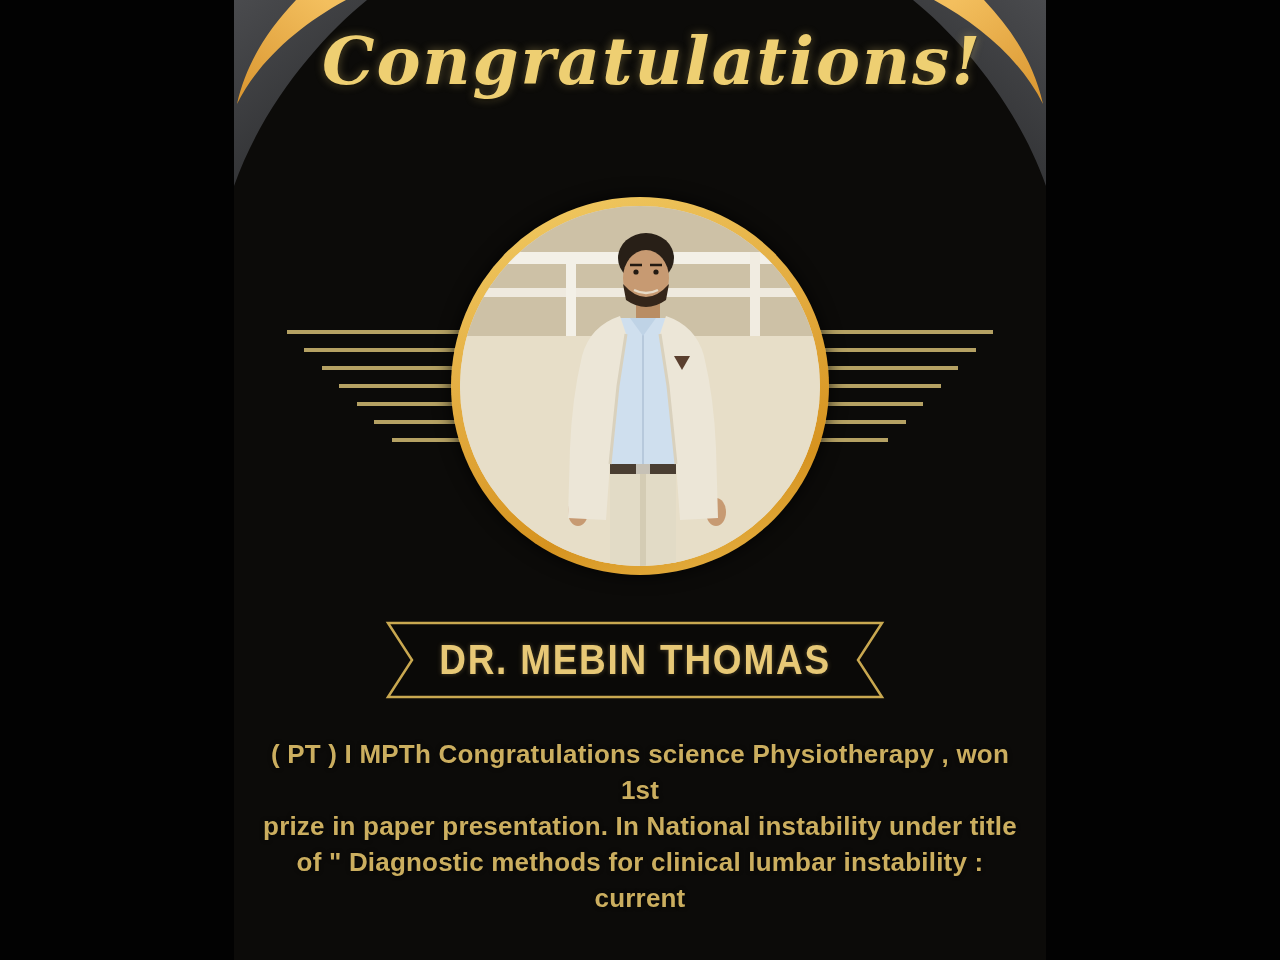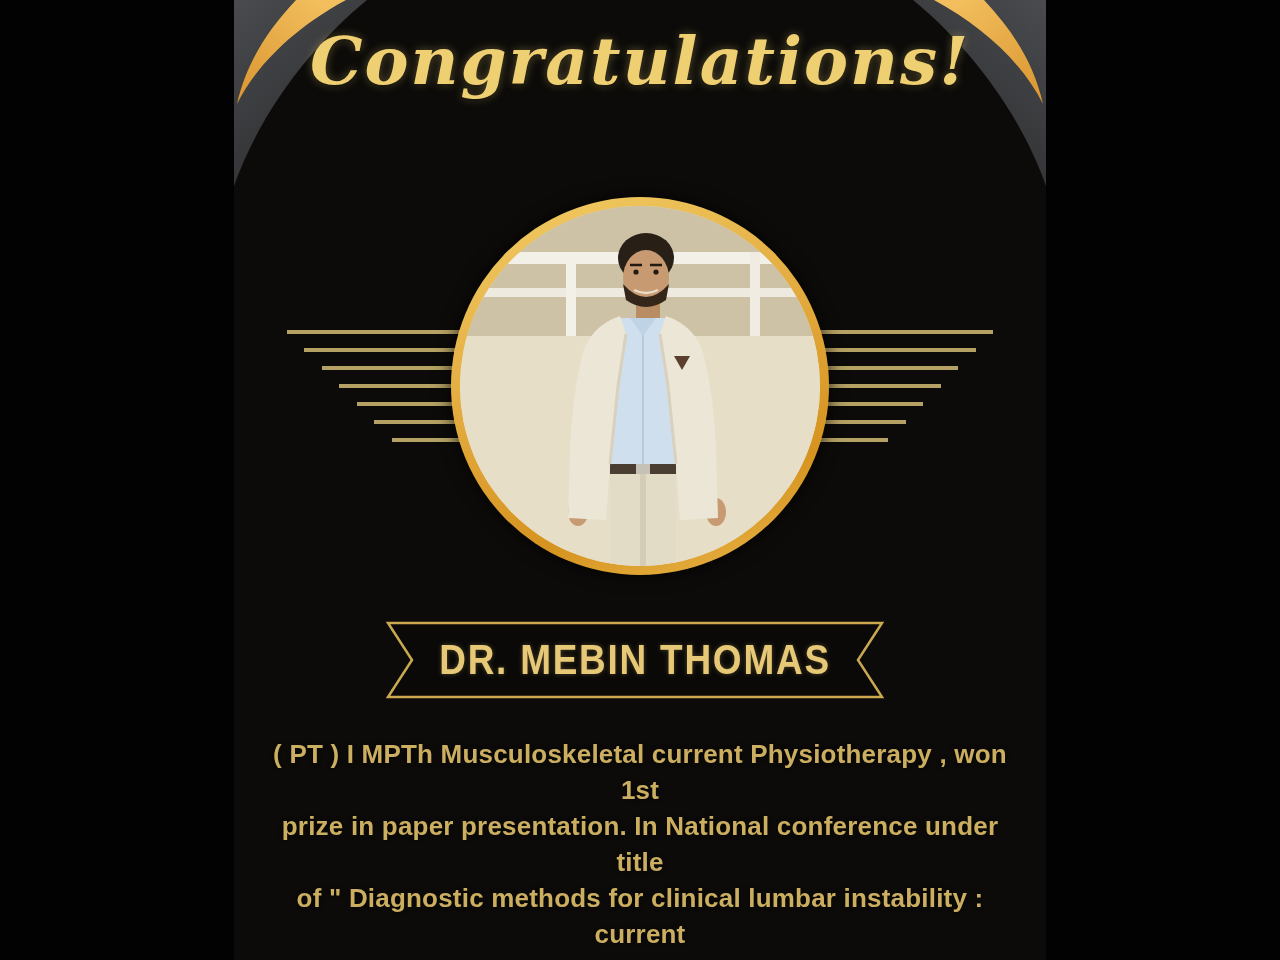--- a/index.html
+++ b/index.html
@@ -9,21 +9,21 @@
 
   
   .corner{position:absolute;top:0;width:180px;height:215px;pointer-events:none;}
   .corner.left{left:0;}
   .corner.right{right:0;transform:scaleX(-1);}
 
   
   .heading{position:absolute;top:22px;left:0;width:100%;text-align:center;
            font-family:"DejaVu Serif","Liberation Serif",serif;font-style:italic;font-weight:bold;
            font-size:66px;letter-spacing:2px;color:#eecf72;
-           text-shadow:0 0 10px rgba(244,214,120,.35),0 2px 2px rgba(0,0,0,.8);}
+           text-shadow:0 0 10px rgba(244,214,120,.35),0 2px 2px rgba(0,0,0,.8);padding-left:12px;}
 
   
   .ln{position:absolute;height:4px;background:#b5a163;z-index:1;}
   .ll1{top:330px;left:53px;width:213px;}
   .ll2{top:348px;left:70px;width:196px;}
   .ll3{top:366px;left:88px;width:178px;}
   .ll4{top:384px;left:105px;width:161px;}
   .ll5{top:402px;left:123px;width:143px;}
   .ll6{top:420px;left:140px;width:126px;}
   .ll7{top:438px;left:158px;width:108px;}
@@ -147,20 +147,20 @@
     </div>
 
     <div class="ribbon">
       <svg width="500" height="80" viewBox="0 0 500 80">
         <path d="M3,3 L497,3 L473,40 L497,77 L3,77 L27,40 Z" fill="#0a0907" stroke="#c9a850" stroke-width="2.5"></path>
       </svg>
       <div class="ribbon-text">DR. MEBIN THOMAS</div>
     </div>
 
     <div class="body-text">
-      <div>( PT ) I MPTh Musculoskeletal current Physiotherapy , won 1st</div>
-      <div>prize in paper presentation. In National conference under title</div>
+      <div>( PT ) I MPTh Congratulations science Physiotherapy , won 1st</div>
+      <div>prize in paper presentation. In National instability under title</div>
       <div>of " Diagnostic methods for clinical lumbar instability : current</div>
 
     </div>
 
   </div>
 </div>
 
 </body></html>

